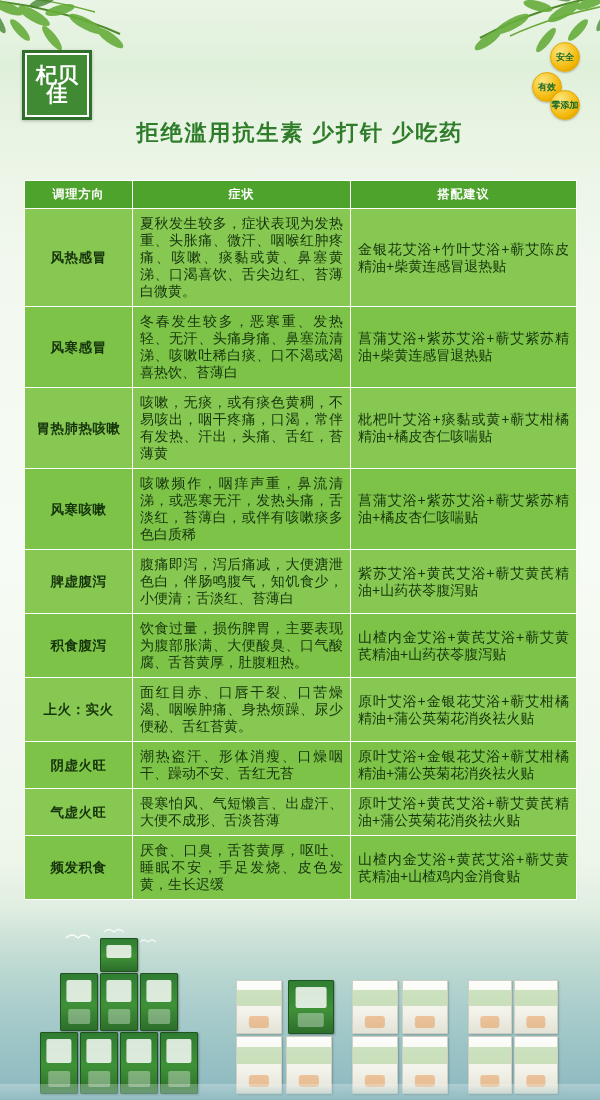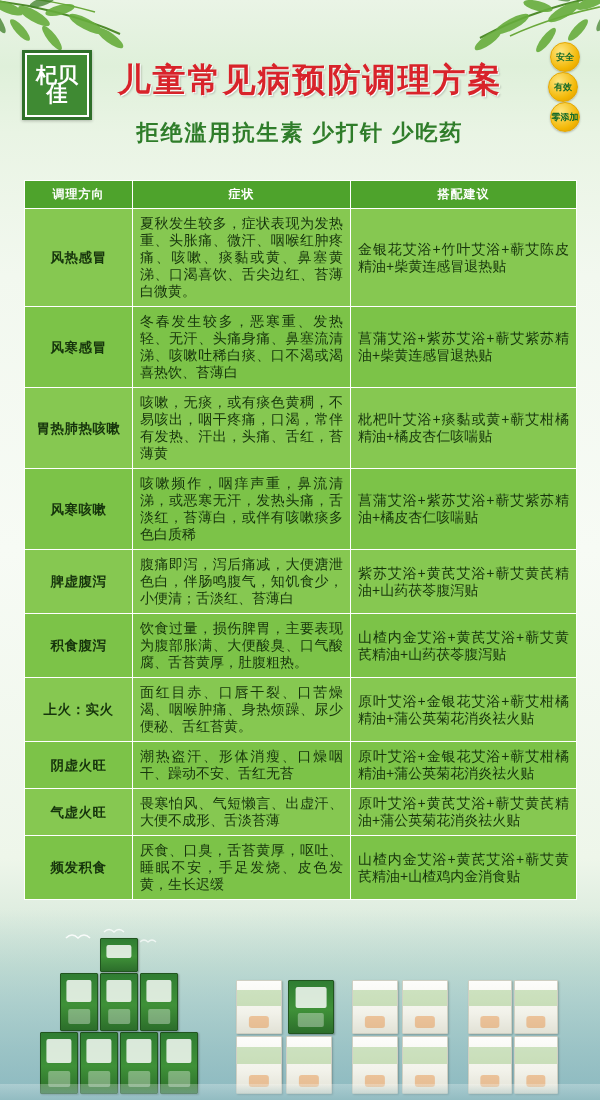--- a/index.html
+++ b/index.html
@@ -88,22 +88,22 @@
     font-size: 9px;
     font-weight: bold;
     line-height: 10px;
     display: flex; align-items: center; justify-content: center;
     text-align: center;
     border: 1px solid #e3a704;
     box-shadow: 0 1px 2px rgba(0,0,0,.25);
     font-family: "Liberation Serif", "DejaVu Serif", serif;
   }
   .badge.b1 { right: 6px; top: 0px; }
-  .badge.b2 { right: 8px; top: 30px; }
-  .badge.b3 { right: 6px; top: 60px; margin-left: 48px; }
+  .badge.b2 { right: 24px; top: 30px; }
+  .badge.b3 { right: 6px; top: 48px; margin-left: 48px; }
 
   
   .table-wrap {
     position: absolute;
     left: 24px; top: 180px;
     width: 552px;
     z-index: 4;
   }
   table {
     width: 100%;
@@ -242,21 +242,20 @@
       <ellipse cx="244" cy="30" rx="13" ry="4" transform="rotate(-58 244 30)"></ellipse>
       <ellipse cx="198" cy="6" rx="13" ry="4" transform="rotate(18 198 6)"></ellipse>
     </g>
   </svg>
 </div>
 
 <div class="header">
   <div class="logo">
     <div class="logo-inner">杞贝佳</div>
   </div>
-  <div class="title-main">儿童常见病预防调理方案</div>
   <div class="title-sub">拒绝滥用抗生素 少打针 少吃药</div>
   <div class="badges">
     <div class="badge b1">安全</div>
     <div class="badge b2">有效</div>
     <div class="badge b3">零添加</div>
   </div>
 </div>
 
 <div class="table-wrap">
   <table>

